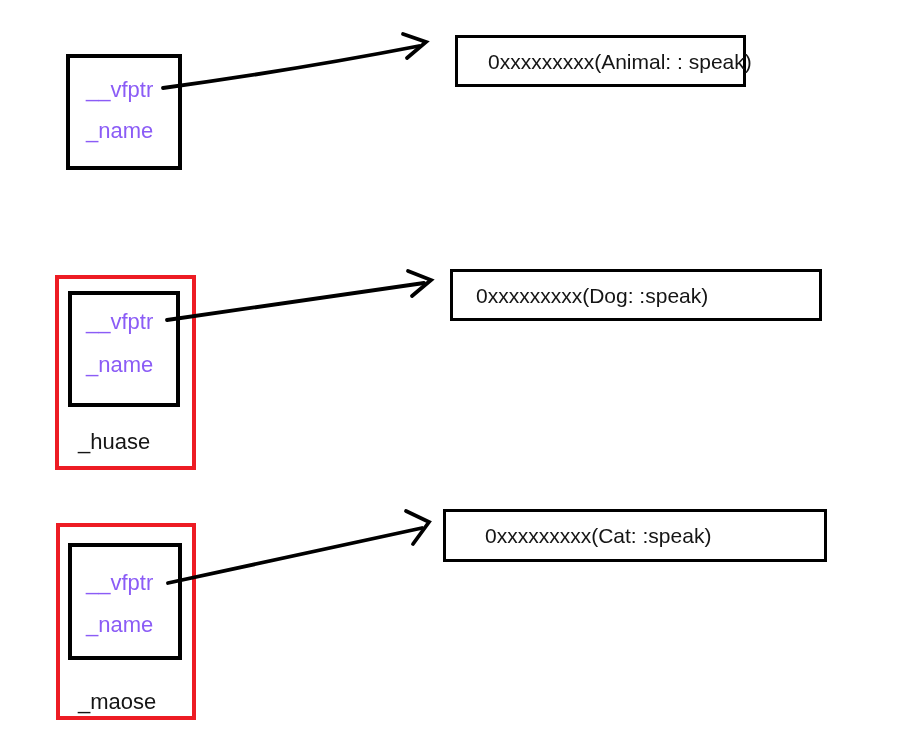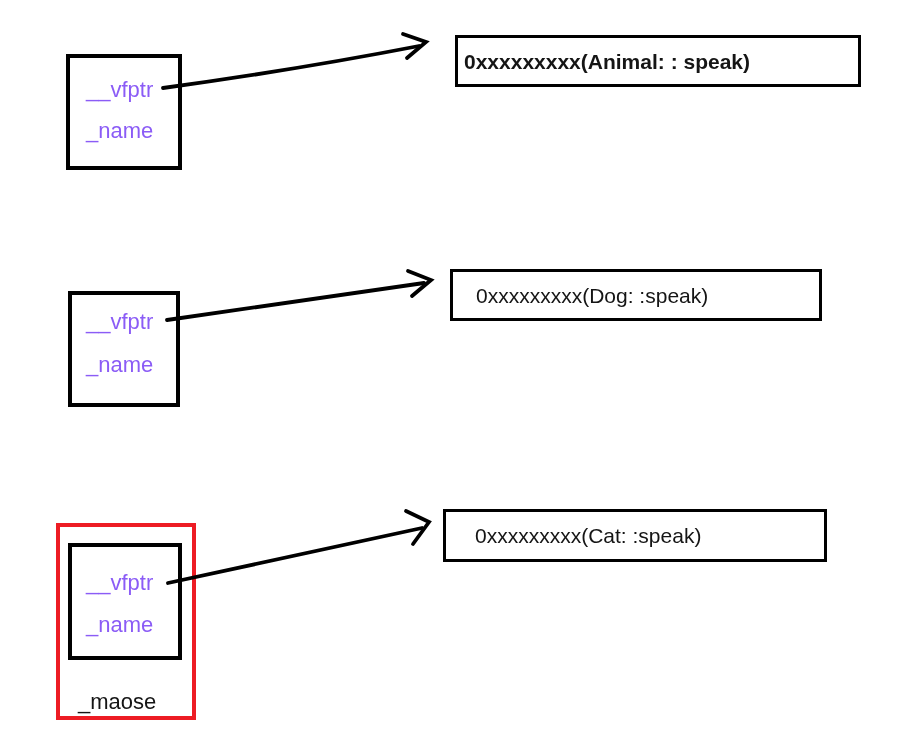--- a/index.html
+++ b/index.html
@@ -70,40 +70,43 @@
 </style>
 </head>
 <body>
 
 <div class="canvas">
 
   <div class="obj-box" style="left: 66px; top: 54px; width: 116px; height: 116px; border-color: rgb(0, 0, 0);">
     <div class="field" style="left:16px; top:32px;">__vfptr</div>
     <div class="field" style="left:16px; top:73px;">_name</div>
   </div>
-  <div class="vtable-box" style="left: 455px; top: 35px; width: 406px; height: 52px; padding-left: 6px; border-color: rgb(0, 0, 0); font-weight: bold;">
+  <div class="vtable-box" style="left: 455px; top: 35px; width: 291px; height: 52px; padding-left: 30px; border-color: rgb(0, 0, 0);">
     <span class="vtable-text">0xxxxxxxxx(Animal: : speak)</span>
   </div>
 
+  <div class="derived-box" style="left: 55px; top: 275px; width: 141px; height: 195px; border-color: rgb(237, 28, 36);">
+    <div class="member-label" style="left:19px; top:163px;">_huase</div>
+  </div>
   <div class="obj-box" style="left: 68px; top: 291px; width: 112px; height: 116px; border-color: rgb(0, 0, 0);">
     <div class="field" style="left:14px; top:27px;">__vfptr</div>
     <div class="field" style="left:14px; top:70px;">_name</div>
   </div>
   <div class="vtable-box" style="left: 450px; top: 269px; width: 372px; height: 52px; padding-left: 23px; border-color: rgb(0, 0, 0);">
     <span class="vtable-text">0xxxxxxxxx(Dog: :speak)</span>
   </div>
 
   <div class="derived-box" style="left: 56px; top: 523px; width: 140px; height: 197px; border-color: rgb(237, 28, 36);">
     <div class="member-label" style="left:18px; top:163px;margin-top:12px;">_maose</div>
   </div>
   <div class="obj-box" style="left: 68px; top: 543px; width: 114px; height: 117px; border-color: rgb(0, 0, 0);">
     <div class="field" style="left:14px; top:36px;">__vfptr</div>
     <div class="field" style="left:14px; top:78px;">_name</div>
   </div>
-  <div class="vtable-box" style="left: 443px; top: 509px; width: 384px; height: 53px; padding-left: 29px; border-color: rgb(0, 0, 0);">
+  <div class="vtable-box" style="left: 443px; top: 509px; width: 384px; height: 53px; padding-left: 39px; border-color: rgb(0, 0, 0);">
     <span class="vtable-text">0xxxxxxxxx(Cat: :speak)</span>
   </div>
 
   <svg class="arrows" viewBox="0 0 913 750">
     <g>
       <path d="M163,88 Q295,70 419,46" style="stroke: rgb(0, 0, 0);"></path>
       <path d="M403,34 L426,42 L407,58" style="stroke: rgb(0, 0, 0);"></path>
     </g>
     <g>
       <path d="M167,320 L424,283" style="stroke: rgb(0, 0, 0);"></path>

